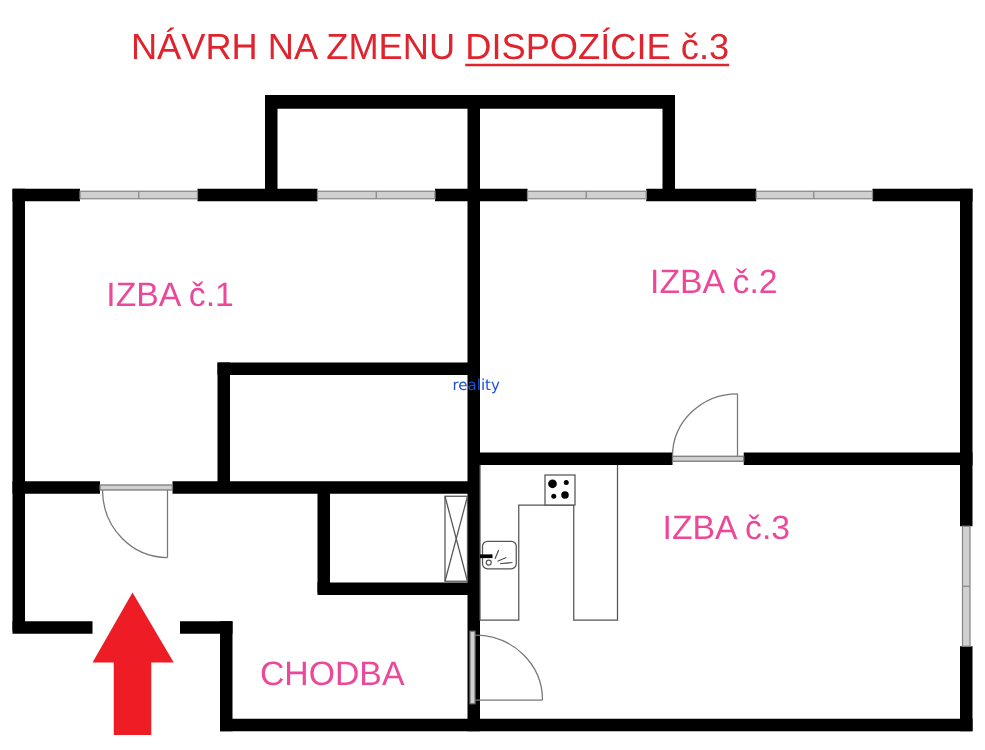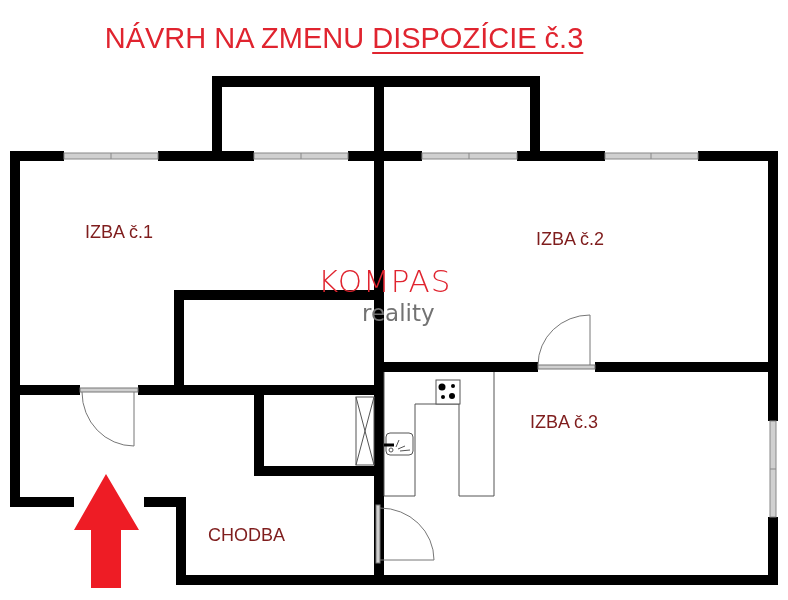--- a/index.html
+++ b/index.html
@@ -4,33 +4,33 @@
   <style>
     html, body { margin: 0; padding: 0; background: #ffffff; }
     body { width: 788px; height: 600px; position: relative; overflow: hidden; font-family: "Liberation Sans", sans-serif; }
     .title {
       position: absolute; left: 0; top: 22px; width: 688px; text-align: center;
       font-family: "Liberation Sans", sans-serif; font-size: 29px; color: #e0242f; letter-spacing: 0px;
     }
     .title u { text-decoration: underline; text-decoration-thickness: 2px; text-underline-offset: 4px; }
     svg.plan { position: absolute; left: 0; top: 0; }
     .label {
-      position: absolute; font-family: "Liberation Sans", sans-serif; color: #7f1d1d; font-size: 18px;
+      position: absolute; font-family: "Liberation Sans", sans-serif; color: #ec4899; font-size: 27px;
       white-space: nowrap; line-height: 1;
     }
     .label.multi { text-align: left; line-height: 40px; }
     .logo {
       position: absolute; left: 318px; top: 266px; width: 160px; height: 60px;
     }
     .logo-main {
       position: absolute; left: 0; top: 0; font-size: 31px; color: #e0242f; letter-spacing: 1px;
       font-family: "DejaVu Sans", sans-serif; font-weight: 300; line-height: 1;
     }
     .logo-sub {
-      position: absolute; left: 44px; top: 36px; font-size: 23px; color: #737373;
+      position: absolute; left: 44px; top: 36px; font-size: 12px; color: #1d4ed8;
       font-family: "DejaVu Sans", sans-serif; line-height: 1;
     }
   </style>
 </head>
 <body>
 
 <div class="title">
   <span>NÁVRH NA ZMENU </span><u>DISPOZÍCIE č.3</u>
 </div>
 
@@ -133,22 +133,21 @@
     <circle cx="391" cy="450" r="2"></circle>
     <line x1="396" y1="447" x2="399" y2="440"></line>
     <line x1="398" y1="449" x2="405" y2="446"></line>
     <line x1="400" y1="451" x2="410" y2="450"></line>
   </g>
 
   <polygon points="106,474 139,530 121,530 121,588 91,588 91,530 74,530" fill="#ee1c25"></polygon>
 </svg>
 
 <div class="logo">
-  <div class="logo-main">KOMPAS</div>
   <div class="logo-sub">reality</div>
 </div>
 
 <div class="label" style="left:85px; top:223px;">IZBA č.1</div>
-<div class="label" style="left:520px; top:230px;margin-left:16px;">IZBA č.2</div>
+<div class="label" style="left:520px; top:212px;">IZBA č.2</div>
 <div class="label multi" style="left:530px; top:402px; width:188px;">
   <div>IZBA č.3</div>
 </div>
 <div class="label" style="left:208px; top:526px;">CHODBA</div>
 
 </body></html>

